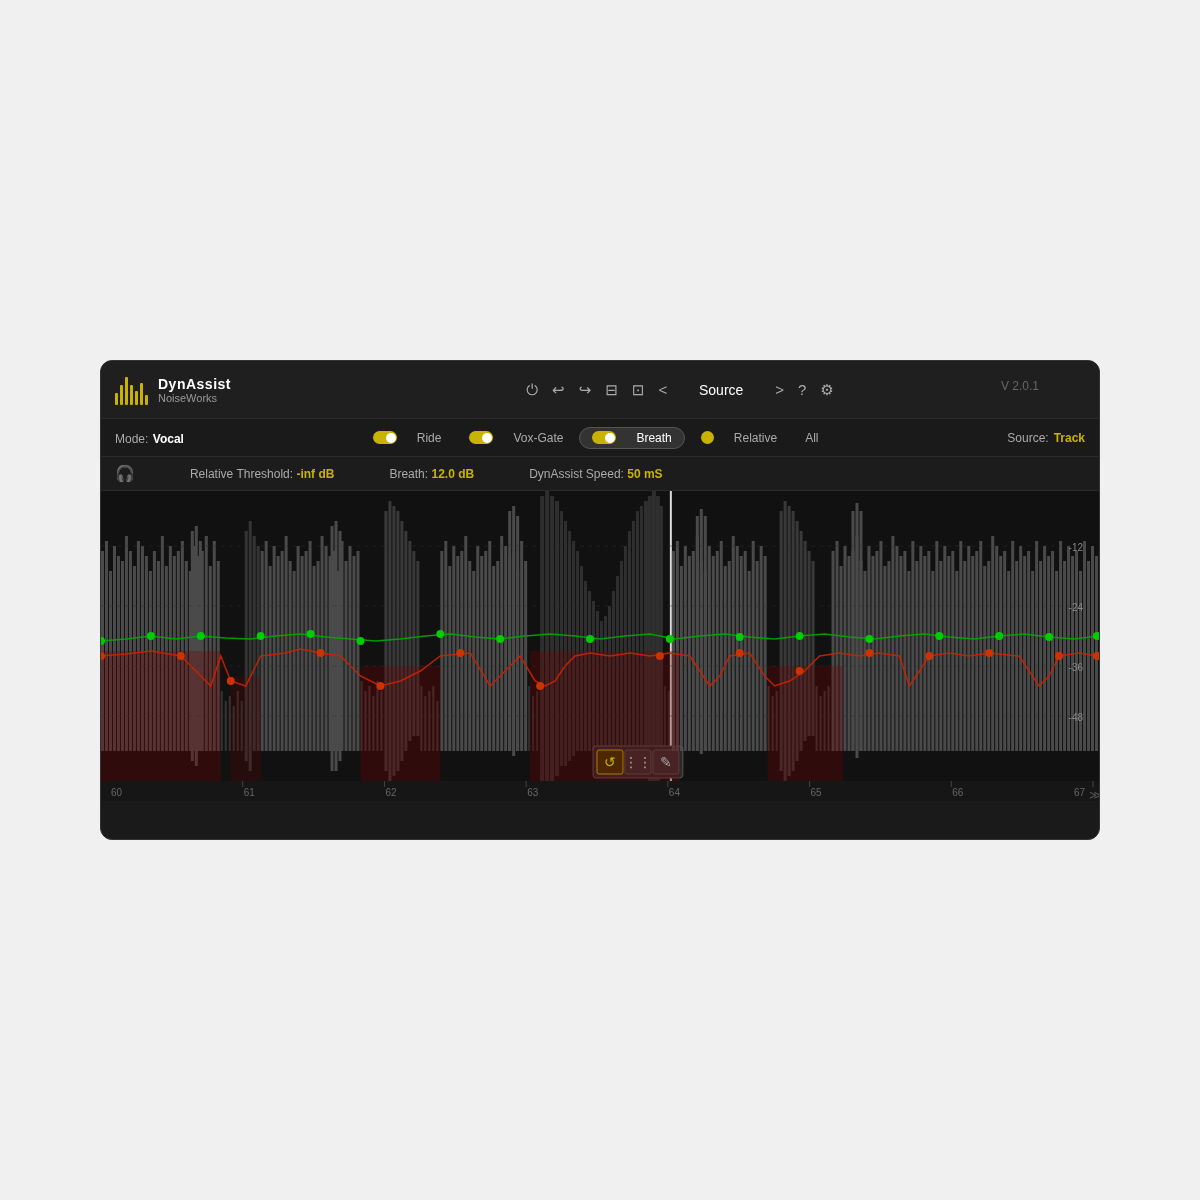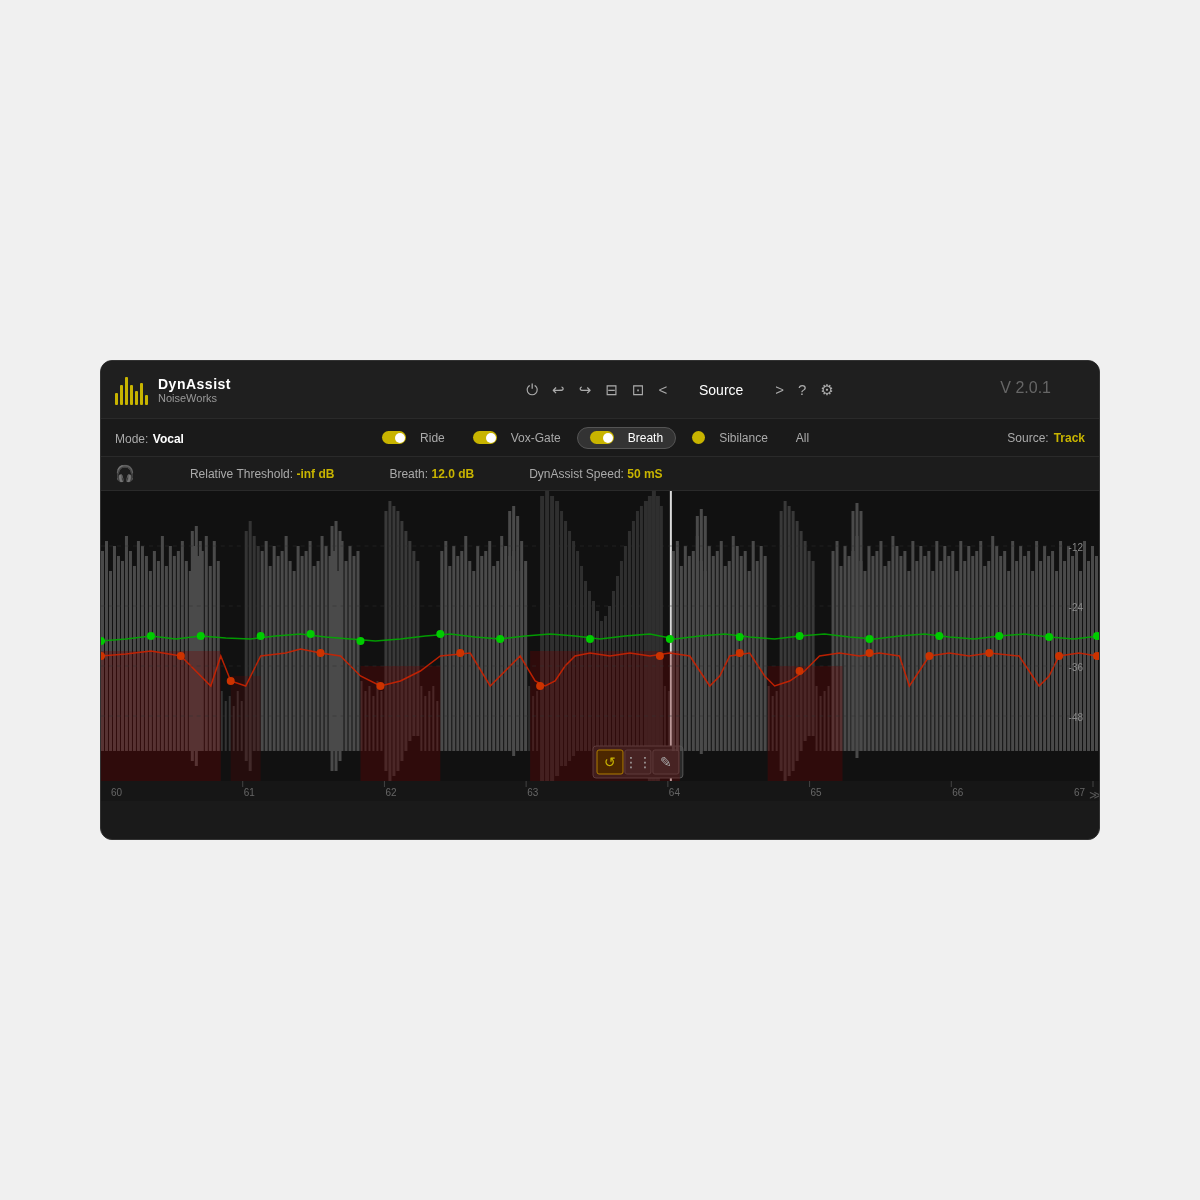--- a/index.html
+++ b/index.html
@@ -85,23 +85,23 @@
       gap: 8px;
     }
     .preset-name {
       color: #fff;
       font-size: 14px;
       min-width: 80px;
       text-align: center;
     }
     .version-text {
       color: #666;
-      font-size: 16px;
+      font-size: 12px;
       position: absolute;
-      right: 48px;
+      right: 60px;
       top: 18px;
     }
     
     .mode-bar {
       display: flex;
       align-items: center;
       background: #1a1a1a;
       padding: 6px 14px;
       height: 38px;
       border-bottom: 1px solid #2a2a2a;
@@ -119,21 +119,21 @@
     .tab-group {
       display: flex;
       align-items: center;
       gap: 4px;
       flex: 1;
       justify-content: center;
     }
     .tab-item {
       display: flex;
       align-items: center;
-      gap: 14px;
+      gap: 20px;
       padding: 3px 12px;
       border-radius: 12px;
       cursor: pointer;
       font-size: 12px;
       color: #aaa;
     }
     .tab-item.active {
       background: #333;
       color: #fff;
       border: 1px solid #555;
@@ -277,21 +277,21 @@
         <span>Vox-Gate</span>
       </div>
 
       <div class="tab-item active">
         <span class="toggle-pill"></span>
         <span>Breath</span>
       </div>
 
       <div class="tab-item">
         <span class="toggle-dot"></span>
-        <span>Sibilance</span>
+        <span>Relative</span>
       </div>
 
       <div class="tab-item">
         <span>All</span>
       </div>
     </div>
 
     <div class="source-area">
       <span class="mode-label">Source:</span>
       <span style="color:#c8b400; font-size:12px; font-weight:bold;">Track</span>

